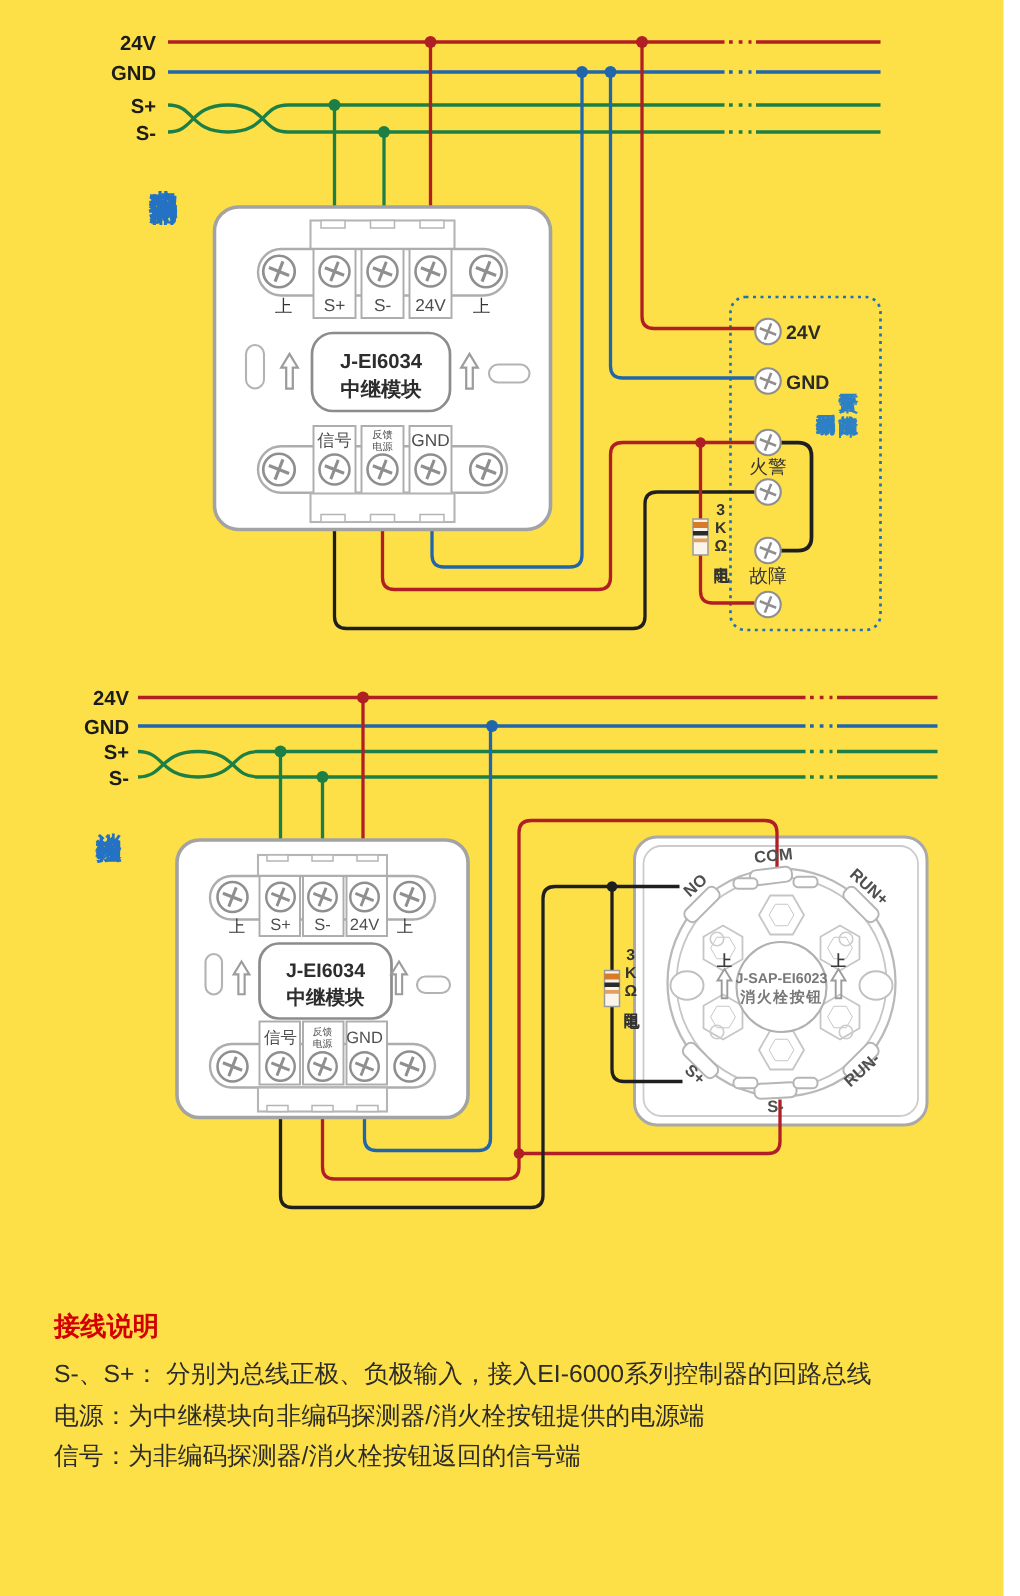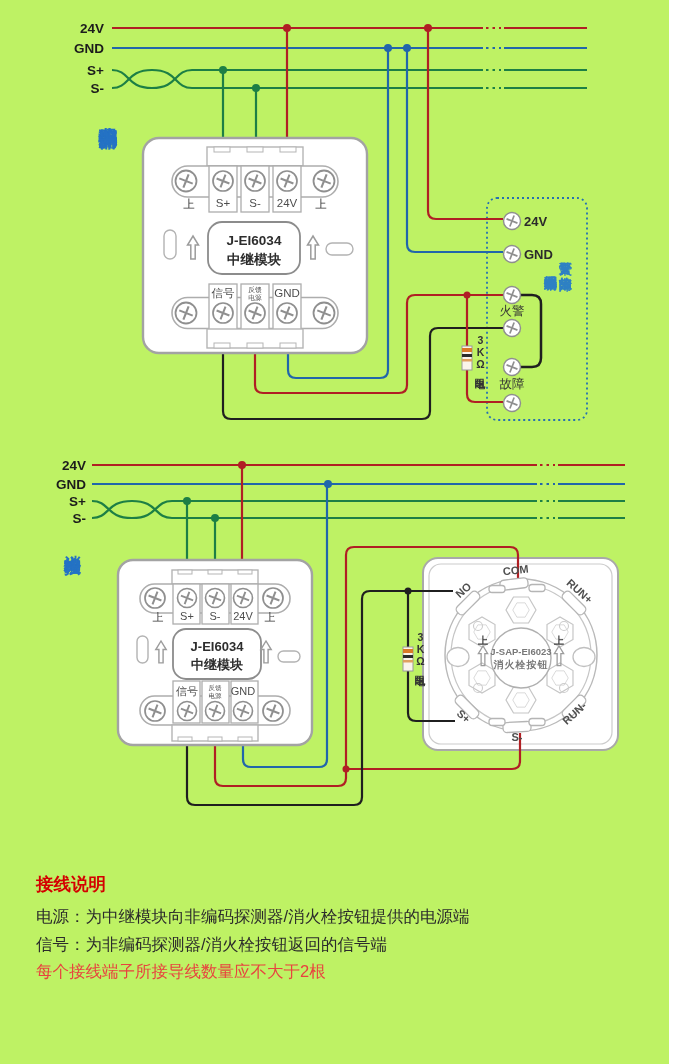--- a/index.html
+++ b/index.html
@@ -1,17 +1,17 @@
 <!DOCTYPE html>
 <html><head>
 <meta charset="utf-8">
 <style>
   html,body{margin:0;padding:0;background:#ffffff;}
   body{font-family:"Liberation Sans","DejaVu Sans",sans-serif;}
-  .stage{position:relative;width:669px;height:1064px;background:#bef264;overflow:hidden;}
+  .stage{position:relative;width:669px;height:1064px;background:#fde047;overflow:hidden;}
   svg text{font-family:"Liberation Sans","DejaVu Sans",sans-serif;}
   .vtext{position:absolute;writing-mode:vertical-rl;text-orientation:upright;line-height:1.0;}
   .dev-label{font-size:19px;font-weight:700;color:#2472c4;letter-spacing:1px;}
   .dev-label2{font-size:17px;font-weight:700;color:#2472c4;letter-spacing:1px;}
   .boxnote{font-size:13px;font-weight:600;color:#2e80c4;}
   .rlabel{font-size:10.5px;font-weight:600;color:#333;}
   .notes{position:absolute;left:36px;top:860px;width:632px;margin-top:12px;}
   .notes .title{font-size:17.5px;font-weight:700;color:#d40000;margin-bottom:7px;}
   .notes .ln{font-size:16.5px;line-height:27.5px;color:#2b2b2b;}
   .notes .warn{font-size:16.5px;line-height:27.5px;color:#e8433f;}
@@ -303,18 +303,18 @@
 <div class="vtext dev-label" style="left:99px;top:111px;">非编码探测器</div>
 <div class="vtext dev-label2" style="left:64px;top:541px;">消火栓按钮</div>
 <div class="vtext boxnote" style="left:559px;top:252px;">火警常开 故障常闭</div>
 <div class="vtext boxnote" style="left:544px;top:266px;">非编码探测器</div>
 <div class="vtext rlabel" style="left:475px;top:334px;">3KΩ电阻</div>
 <div class="vtext rlabel" style="left:415px;top:631px;">3KΩ电阻</div>
 
 
 <div class="notes">
   <div class="title">接线说明</div>
+  <div class="ln">S-、S+： 分别为总线正极、负极输入，接入EI-6000系列控制器的回路总线</div>
   <div class="ln">电源：为中继模块向非编码探测器/消火栓按钮提供的电源端</div>
   <div class="ln">信号：为非编码探测器/消火栓按钮返回的信号端</div>
-  <div class="warn">每个接线端子所接导线数量应不大于2根</div>
 </div>
 
 </div>
 
 </body></html>

